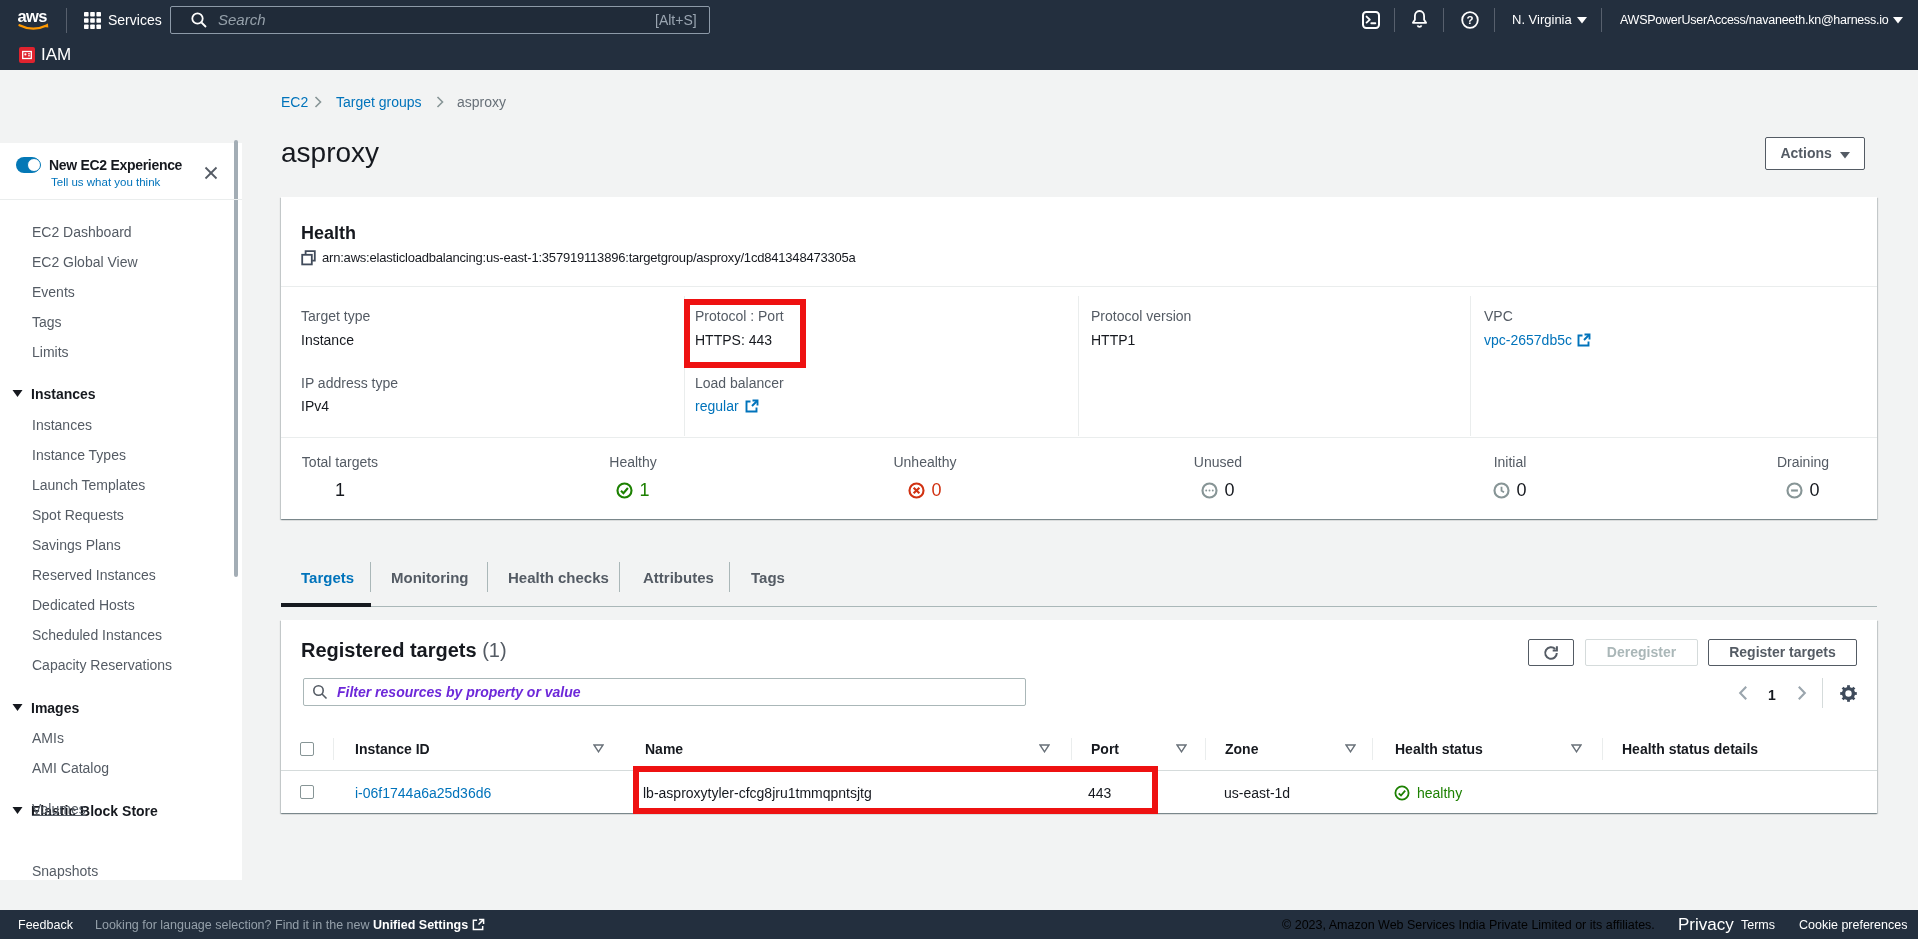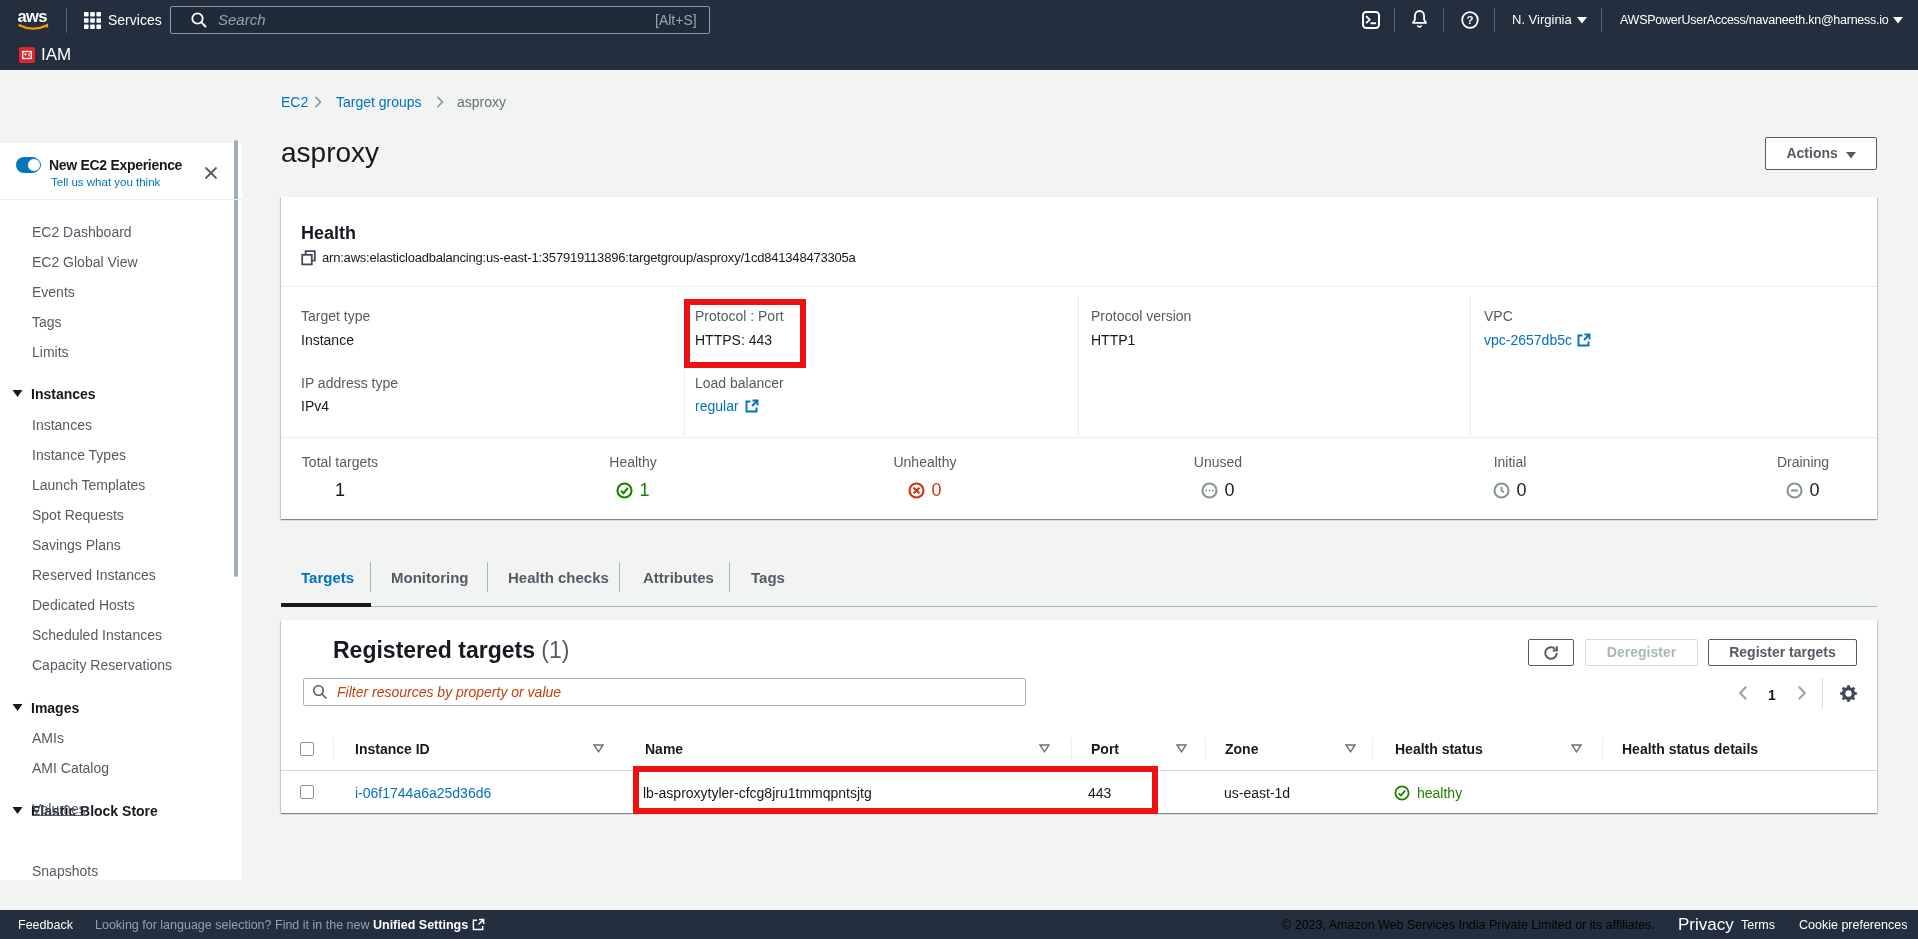--- a/index.html
+++ b/index.html
@@ -135,21 +135,21 @@
 <svg class="abs" style="left:314px;top:96px;" width="8" height="12" viewBox="0 0 8 12">
     <path d="M1.5 1 L6.5 6 L1.5 11" fill="none" stroke="#879596" stroke-width="1.6"></path>
   </svg>
 <div class="abs t14 link" style="left:336px;top:92px;">Target groups</div>
 <svg class="abs" style="left:436px;top:96px;" width="8" height="12" viewBox="0 0 8 12">
     <path d="M1.5 1 L6.5 6 L1.5 11" fill="none" stroke="#879596" stroke-width="1.6"></path>
   </svg>
 <div class="abs t14" style="left:457px;top:92px;color:#687078;">asproxy</div>
 
 <div class="abs" style="left:281px;top:136px;font-size:28px;line-height:34px;color:#16191f;">asproxy</div>
-<div class="btn" style="left:1765px;top:137px;width:112px;height:33px;line-height:31px;">Actions&nbsp;&nbsp;<svg style="display:inline-block;vertical-align:-1px;" width="10" height="8" viewBox="0 0 10 8">
+<div class="btn" style="left:1765px;top:137px;width:100px;height:33px;line-height:31px;">Actions&nbsp;&nbsp;<svg style="display:inline-block;vertical-align:-1px;" width="10" height="8" viewBox="0 0 10 8">
       <path d="M0 1 H10 L5 7.5 Z" fill="#545b64"></path>
     </svg></div>
 
 <div class="card" style="left:281px;top:197px;width:1596px;height:322px;"></div>
 <div class="abs bold" style="left:301px;top:222px;font-size:18px;line-height:22px;">Health</div>
 <svg class="abs" style="left:301px;top:250px;" width="15" height="16" viewBox="0 0 15 16">
   <rect x="1.2" y="4.8" width="9.6" height="9.6" fill="none" stroke="#414b5b" stroke-width="1.8"></rect>
   <path d="M4.6 4.4 V1.2 H13.8 V10.6 H11.2" fill="none" stroke="#414b5b" stroke-width="1.8"></path>
 </svg>
 <div class="abs" style="left:322px;top:249px;font-size:13px;line-height:18px;letter-spacing:-0.2px;">arn:aws:elasticloadbalancing:us-east-1:357919113896:targetgroup/asproxy/1cd841348473305a</div>
@@ -224,37 +224,37 @@
 <div class="abs" style="left:370px;top:562px;width:1px;height:30px;background:#aab7b8;"></div>
 <div class="abs bold lbl" style="left:391px;top:568px;font-size:15px;line-height:20px;">Monitoring</div>
 <div class="abs" style="left:487px;top:562px;width:1px;height:30px;background:#aab7b8;"></div>
 <div class="abs bold lbl" style="left:508px;top:568px;font-size:15px;line-height:20px;">Health checks</div>
 <div class="abs" style="left:619px;top:562px;width:1px;height:30px;background:#aab7b8;"></div>
 <div class="abs bold lbl" style="left:643px;top:568px;font-size:15px;line-height:20px;">Attributes</div>
 <div class="abs" style="left:729px;top:562px;width:1px;height:30px;background:#aab7b8;"></div>
 <div class="abs bold lbl" style="left:751px;top:568px;font-size:15px;line-height:20px;">Tags</div>
 
 <div class="card" style="left:281px;top:620px;width:1596px;height:193px;"></div>
-<div class="abs" style="left:301px;top:639px;font-size:23px;line-height:22px;margin-left:32px;"><span class="bold">Registered targets</span> <span class="lbl">(1)</span></div>
+<div class="abs" style="left:301px;top:639px;font-size:20px;line-height:22px;"><span class="bold">Registered targets</span> <span class="lbl">(1)</span></div>
 
 <div class="btn" style="left:1528px;top:639px;width:46px;height:27px;">
     <svg style="margin:5px auto 0;" width="16" height="16" viewBox="0 0 16 16">
       <path d="M13.8 8 A5.8 5.8 0 1 1 12.2 4" fill="none" stroke="#545b64" stroke-width="2"></path>
       <path d="M13.9 1.2 V5.4 H9.7" fill="none" stroke="#545b64" stroke-width="2"></path>
     </svg>
   </div>
 <div class="btn" style="left:1585px;top:639px;width:113px;height:27px;line-height:25px;border-color:#d5dbdb;color:#aab7b8;">Deregister</div>
 <div class="btn" style="left:1708px;top:639px;width:149px;height:27px;line-height:25px;">Register targets</div>
 
 <div class="abs" style="left:303px;top:678px;width:723px;height:28px;background:#fff;border:1px solid #aab7b8;border-radius:2px;"></div>
 <svg class="abs" style="left:312px;top:684px;" width="16" height="16" viewBox="0 0 16 16">
   <circle cx="6.5" cy="6.5" r="4.7" fill="none" stroke="#545b64" stroke-width="1.6"></circle>
   <line x1="10" y1="10" x2="14.5" y2="14.5" stroke="#545b64" stroke-width="1.6"></line>
 </svg>
-<div class="abs t14" style="left:337px;top:682px;font-style:italic;color:#c2410c;">Filter resources by property or value</div>
+<div class="abs t14" style="left:337px;top:682px;font-style:italic;color:#6d28d9;font-weight:bold;">Filter resources by property or value</div>
 
 <svg class="abs" style="left:1738px;top:685px;" width="10" height="16" viewBox="0 0 10 16">
     <path d="M8.2 1.8 L2.2 8 L8.2 14.2" fill="none" stroke="#9aa5ad" stroke-width="2.1"></path>
   </svg>
 <div class="abs t14 bold" style="left:1768px;top:685px;">1</div>
 <svg class="abs" style="left:1797px;top:685px;" width="10" height="16" viewBox="0 0 10 16">
     <path d="M1.8 1.8 L7.8 8 L1.8 14.2" fill="none" stroke="#9aa5ad" stroke-width="2.1"></path>
   </svg>
 <div class="abs" style="left:1822px;top:678px;width:1px;height:30px;background:#d5dbdb;"></div>
 <svg class="abs" style="left:1840px;top:685px;" width="17" height="17" viewBox="0 0 17 17">

